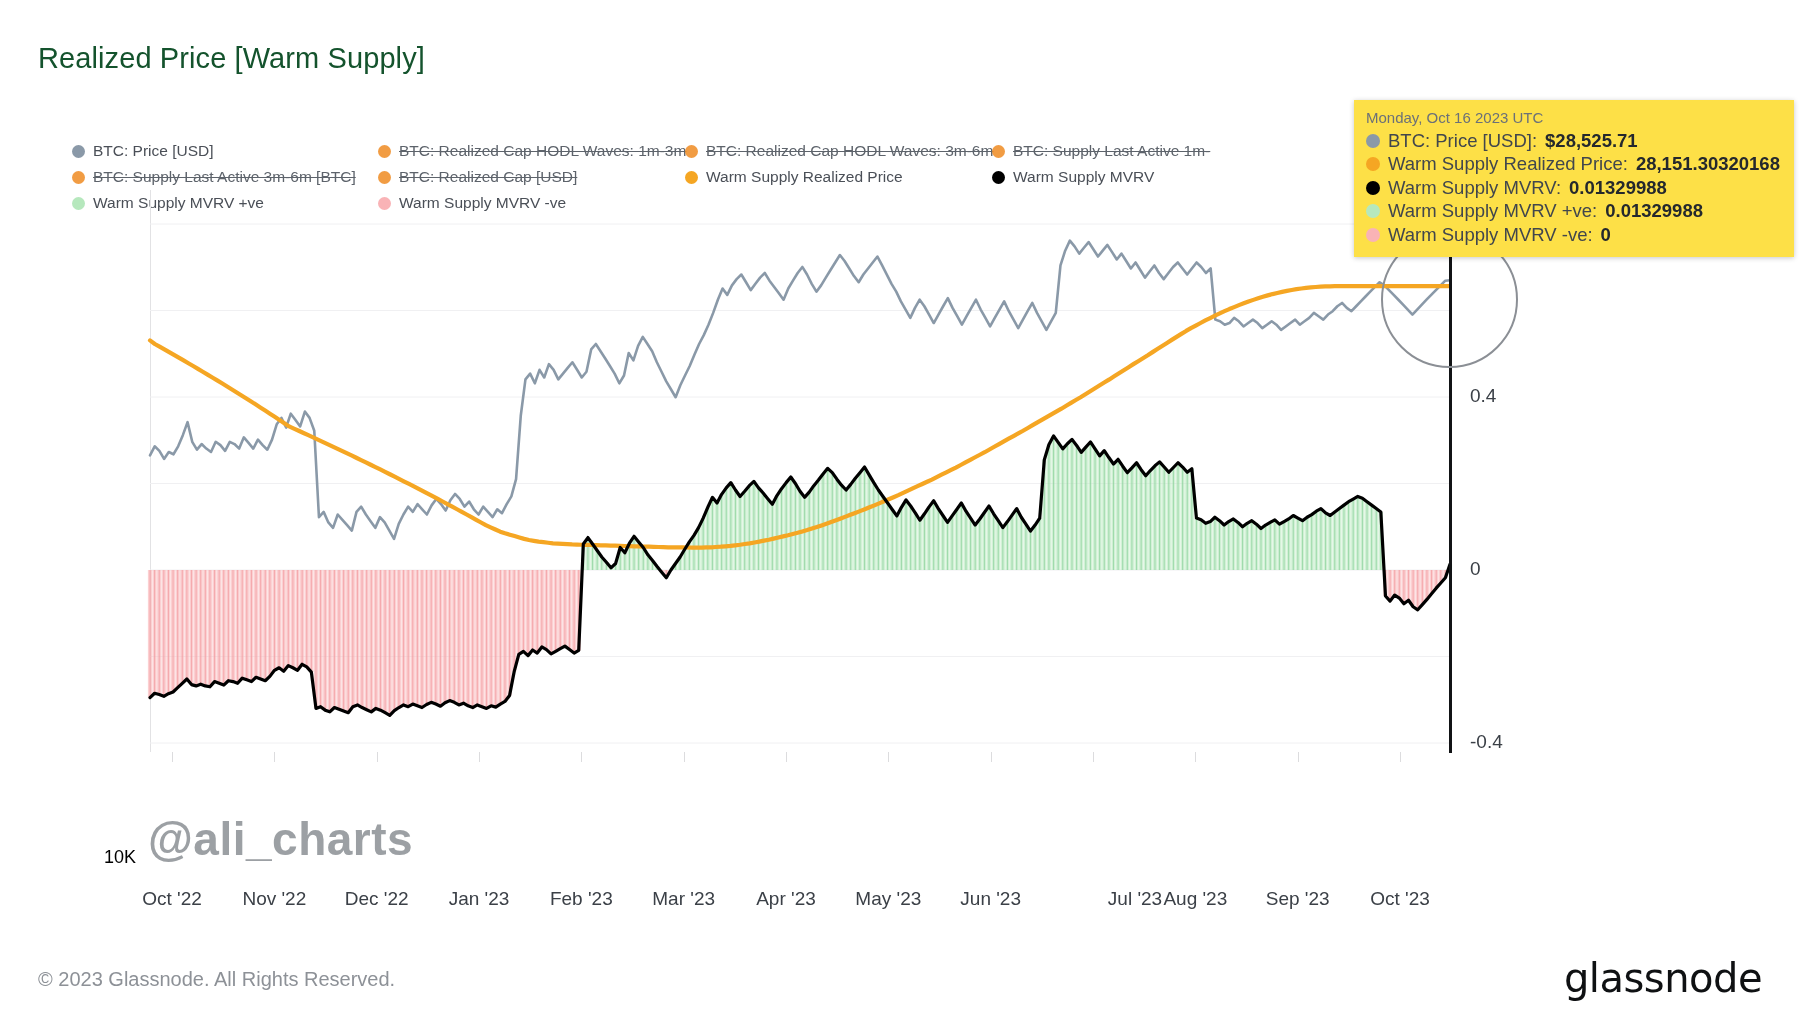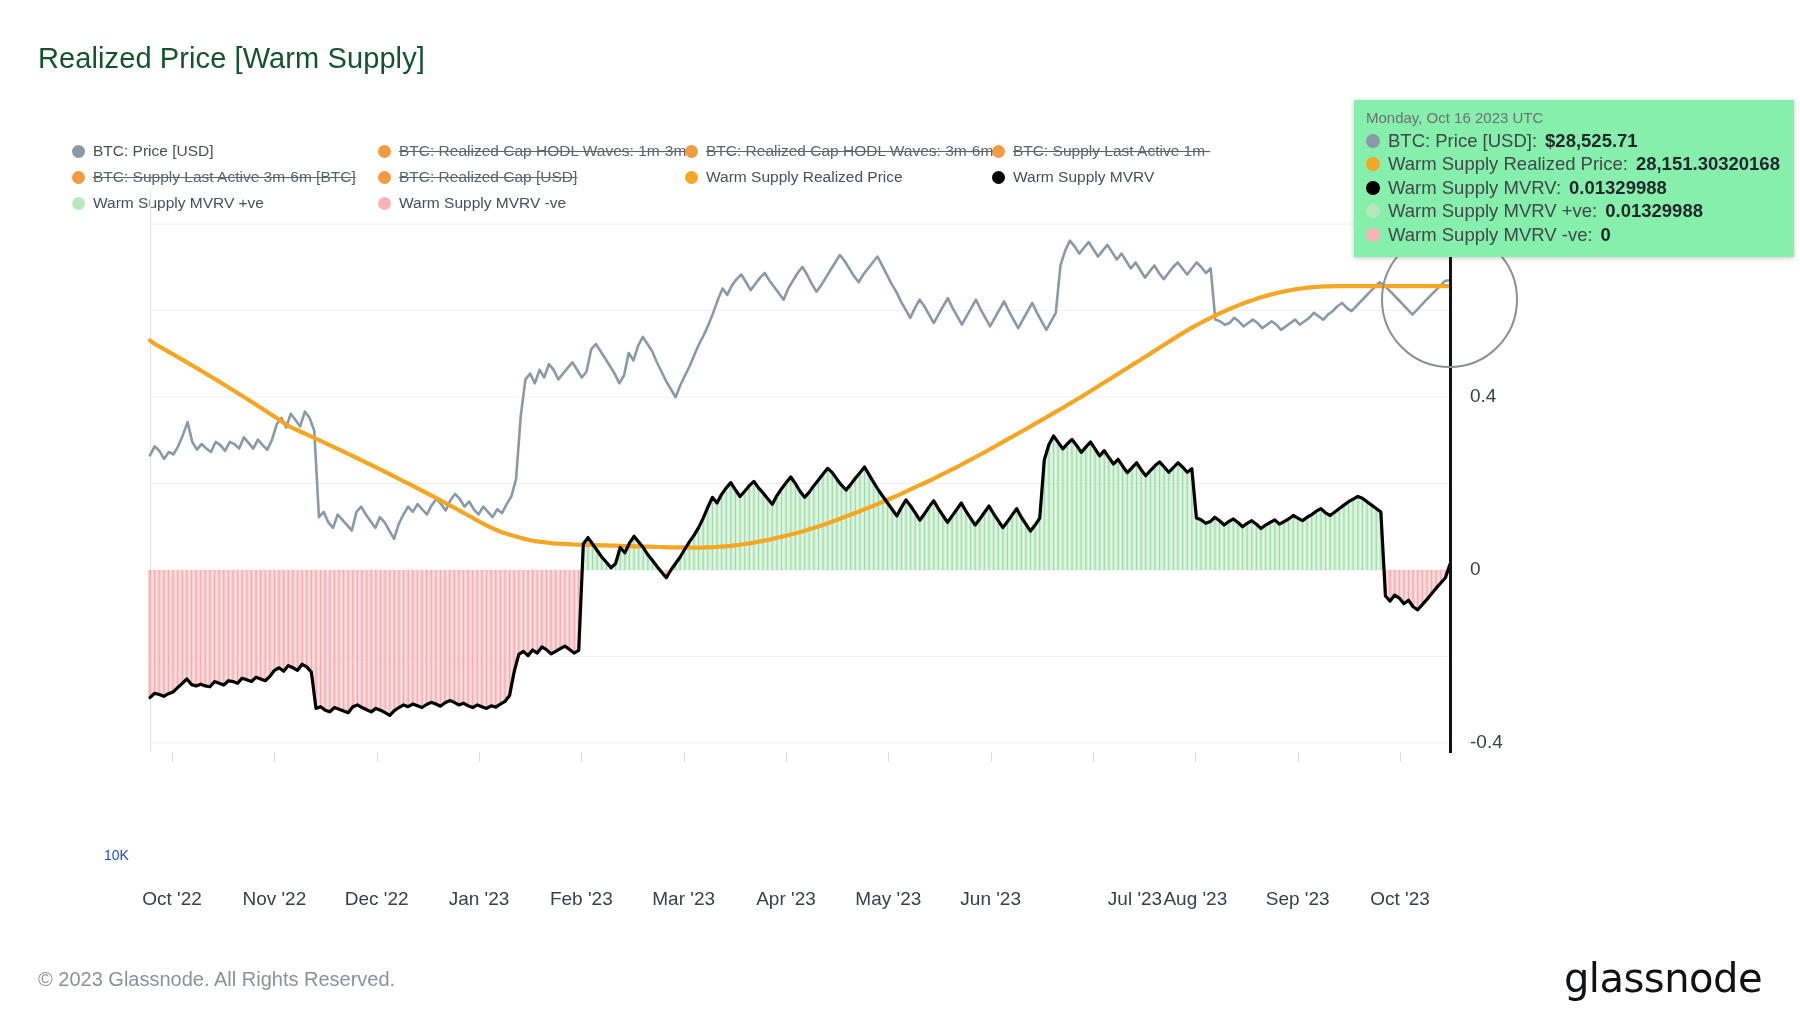--- a/index.html
+++ b/index.html
@@ -45,21 +45,21 @@
     background: #111315;
   }
 
   svg.series { position: absolute; left: 0; top: 0; overflow: visible; }
 
   
   .ylab-right {
     position: absolute; font-size: 19px; color: #3b4047; white-space: nowrap;
   }
   .ylab-left {
-    position: absolute; font-size: 14px; color: #1d4ed8; white-space: nowrap;
+    position: absolute; font-size: 18px; color: #000000; white-space: nowrap;
   }
   .xlab {
     position: absolute; top: 888px; font-size: 19px; color: #3b4047;
     white-space: nowrap; transform: translateX(-50%); text-align: center;
   }
   .xtick {
     position: absolute; top: 752px; width: 1px; height: 10px; background: #dcdcde;
   }
 
   
@@ -72,21 +72,21 @@
   
   .watermark {
     position: absolute; left: 148px; top: 812px;
     font-size: 46px; font-weight: 700; color: #9ca0a4;
     letter-spacing: .5px; user-select: none;
   }
 
   
   .tooltip {
     position: absolute; left: 1354px; top: 100px;
-    background: #86efac;
+    background: #fde047;
     box-shadow: 0 1px 5px rgba(0,0,0,.22);
     padding: 9px 14px 11px 12px;
     min-width: 390px;
   }
   .tt-date { font-size: 15px; color: #6b7078; margin-bottom: 3px; }
   .tt-row {
     display: flex; align-items: center; gap: 8px;
     font-size: 18.5px; color: #41464d; line-height: 1.27; white-space: nowrap;
   }
   .tt-row .dot { width: 14px; height: 14px; }
@@ -741,20 +741,21 @@
         <path d="M0.00 233.43L4.69 224.31L9.39 228.84L14.08 236.90L18.77 229.98L23.47 232.28L28.16 224.31L32.85 213.16L37.55 200.15L42.24 219.81L46.93 227.70L51.62 222.05L56.32 226.57L61.01 229.98L65.70 219.81L70.40 223.18L75.09 228.84L79.78 219.81L84.48 222.05L89.17 226.57L93.86 215.37L98.56 220.93L103.25 226.57L107.94 217.59L112.64 223.18L117.33 227.70L122.02 217.59L126.71 202.29L131.41 195.90L136.10 205.52L140.79 191.68L145.49 198.02L150.18 204.44L154.87 189.59L159.57 195.90L164.26 208.78L168.95 295.14L173.65 289.87L178.34 300.47L183.03 305.86L187.73 292.50L192.42 297.80L197.11 303.16L201.81 308.59L206.50 289.87L211.19 284.67L215.88 292.50L220.58 299.13L225.27 305.86L229.96 295.14L234.66 300.47L239.35 308.59L244.04 316.86L248.74 301.81L253.43 292.50L258.12 284.67L262.82 289.87L267.51 282.09L272.20 287.26L276.90 292.50L281.59 283.38L286.28 276.97L290.97 282.09L295.67 288.57L300.36 278.25L305.05 271.92L309.75 276.97L314.44 284.67L319.13 279.52L323.83 287.26L328.52 292.50L333.21 284.67L337.91 289.87L342.60 295.14L347.29 287.26L351.99 291.18L356.68 282.09L361.37 274.44L366.06 257.09L370.76 193.78L375.45 157.40L380.14 151.62L384.84 161.30L389.53 147.81L394.22 155.47L398.92 142.15L403.61 147.81L408.30 157.40L413.00 151.62L417.69 145.91L422.38 140.28L427.08 147.81L431.77 155.47L436.46 149.71L441.16 127.40L445.85 122.00L450.54 129.22L455.23 136.56L459.93 144.03L464.62 151.62L469.31 161.30L474.01 153.54L478.70 131.04L483.39 138.42L488.09 123.79L492.78 114.89L497.47 122.00L502.17 129.22L506.86 140.28L511.55 149.71L516.25 159.35L520.94 167.21L525.63 175.22L530.32 163.26L535.02 153.54L539.71 144.03L544.40 132.87L549.10 122.00L553.79 113.13L558.48 102.72L563.18 90.88L567.87 77.72L572.56 66.52L577.26 72.89L581.95 63.37L586.64 57.14L591.34 52.53L596.03 60.25L600.72 68.10L605.42 61.81L610.11 55.60L614.80 51.00L619.49 58.69L624.19 64.94L628.88 71.29L633.57 77.72L638.27 66.52L642.96 58.69L647.65 51.00L652.35 44.94L657.04 52.53L661.73 61.81L666.43 69.69L671.12 63.37L675.81 55.60L680.51 47.96L685.20 40.45L689.89 33.06L694.58 38.96L699.28 46.44L703.97 54.06L708.66 60.25L713.36 52.53L718.05 46.44L722.74 40.45L727.44 34.53L732.13 43.44L736.82 52.53L741.52 61.81L746.21 69.69L750.90 79.34L755.60 87.55L760.29 95.91L764.98 85.90L769.68 77.72L774.37 84.25L779.06 92.55L783.75 101.01L788.45 92.55L793.14 84.25L797.83 76.10L802.53 85.90L807.22 94.23L811.91 102.72L816.61 94.23L821.30 85.90L825.99 77.72L830.69 87.55L835.38 95.91L840.07 104.44L844.77 95.91L849.46 87.55L854.15 79.34L858.84 89.21L863.54 97.61L868.23 106.16L872.92 97.61L877.62 89.21L882.31 80.97L887.00 90.88L891.70 99.30L896.39 107.89L901.08 99.30L905.78 90.88L910.47 43.44L915.16 28.69L919.86 18.65L924.55 24.36L929.24 31.60L933.94 25.80L938.63 20.07L943.32 27.24L948.01 34.53L952.71 28.69L957.40 22.92L962.09 30.14L966.79 37.48L971.48 31.60L976.17 38.96L980.87 46.44L985.56 40.45L990.25 47.96L994.95 55.60L999.64 49.47L1004.33 43.44L1009.03 51.00L1013.72 57.14L1018.41 51.00L1023.10 44.94L1027.80 40.45L1032.49 46.44L1037.18 52.53L1041.88 46.44L1046.57 40.45L1051.26 44.94L1055.96 51.00L1060.65 46.44L1065.34 97.61L1070.04 99.30L1074.73 102.72L1079.42 101.01L1084.12 95.91L1088.81 99.30L1093.50 104.44L1098.19 101.01L1102.89 97.61L1107.58 101.01L1112.27 106.16L1116.97 102.72L1121.66 99.30L1126.35 102.72L1131.05 107.89L1135.74 104.44L1140.43 101.01L1145.13 97.61L1149.82 102.72L1154.51 99.30L1159.21 95.91L1163.90 90.88L1168.59 94.23L1173.29 97.61L1177.98 92.55L1182.67 89.21L1187.36 84.25L1192.06 80.97L1196.75 85.90L1201.44 89.21L1206.14 84.25L1210.83 79.34L1215.52 74.49L1220.22 69.69L1224.91 64.94L1229.60 60.25L1234.30 63.37L1238.99 68.10L1243.68 72.89L1248.38 77.72L1253.07 82.61L1257.76 87.55L1262.45 92.55L1267.15 87.55L1271.84 82.61L1276.53 77.72L1281.23 72.89L1285.92 68.10L1290.61 63.37L1295.31 58.69L1300.00 58.29" fill="none" stroke="#8a99a8" stroke-width="2.6" stroke-linejoin="round" stroke-linecap="round"></path>
         <path d="M0.00 118.43L4.80 122.00L9.59 124.69L14.39 127.40L19.19 130.13L23.99 132.87L28.78 135.64L33.58 138.42L38.38 141.21L43.17 144.03L47.97 146.86L52.77 149.71L57.56 152.58L62.36 155.47L67.16 158.38L71.96 161.30L76.75 164.25L81.55 167.21L86.35 170.20L91.14 173.21L95.94 176.23L100.74 179.28L105.54 182.35L110.33 185.44L115.13 188.55L119.93 191.68L124.72 194.84L129.52 198.02L134.32 201.22L139.11 204.44L143.91 206.61L148.71 208.78L153.51 210.97L158.30 213.16L163.10 215.37L167.90 217.59L172.69 219.81L177.49 222.05L182.29 224.31L187.08 226.57L191.88 228.84L196.68 231.13L201.48 233.43L206.27 235.74L211.07 238.06L215.87 240.39L220.66 242.74L225.46 245.10L230.26 247.47L235.06 249.86L239.85 252.25L244.65 254.66L249.45 257.09L254.24 259.53L259.04 261.98L263.84 264.44L268.63 266.92L273.43 269.41L278.23 271.92L283.03 274.44L287.82 276.97L292.62 279.52L297.42 282.09L302.21 284.67L307.01 287.26L311.81 289.87L316.61 292.50L321.40 295.14L326.20 297.80L331.00 300.47L335.79 303.16L340.59 305.32L345.39 307.50L350.18 309.68L354.98 311.33L359.78 312.70L364.58 314.08L369.37 315.47L374.17 316.86L378.97 317.97L383.76 318.81L388.56 319.65L393.36 320.21L398.15 320.77L402.95 321.33L407.75 321.61L412.55 321.89L417.34 322.17L422.14 322.45L426.94 322.60L431.73 322.74L436.53 322.88L441.33 323.02L446.13 323.16L450.92 323.30L455.72 323.44L460.52 323.58L465.31 323.72L470.11 323.87L474.91 324.01L479.70 324.15L484.50 324.29L489.30 324.43L494.10 324.57L498.89 324.71L503.69 324.86L508.49 325.00L513.28 325.14L518.08 325.28L522.88 325.34L527.68 325.39L532.47 325.45L537.27 325.51L542.07 325.57L546.86 325.57L551.66 325.57L556.46 325.42L561.25 325.28L566.05 325.00L570.85 324.71L575.65 324.29L580.44 323.87L585.24 323.30L590.04 322.74L594.83 322.03L599.63 321.33L604.43 320.49L609.23 319.65L614.02 318.67L618.82 317.69L623.62 316.58L628.41 315.47L633.21 314.36L638.01 313.25L642.80 312.01L647.60 310.78L652.40 309.41L657.20 308.04L661.99 306.54L666.79 305.05L671.59 303.43L676.38 301.81L681.18 300.07L685.98 298.33L690.77 296.47L695.57 294.61L700.37 292.76L705.17 290.92L709.96 289.09L714.76 287.26L719.56 285.32L724.35 283.38L729.15 281.32L733.95 279.27L738.75 277.23L743.54 275.20L748.34 273.18L753.14 270.91L757.93 268.66L762.73 266.42L767.53 264.19L772.32 261.98L777.12 259.77L781.92 257.58L786.72 255.15L791.51 252.74L796.31 250.33L801.11 247.95L805.90 245.57L810.70 242.98L815.50 240.39L820.30 237.83L825.09 235.27L829.89 232.74L834.69 230.21L839.48 227.48L844.28 224.76L849.08 222.05L853.87 219.37L858.67 216.70L863.47 214.04L868.27 211.40L873.06 208.78L877.86 205.96L882.66 203.15L887.45 200.36L892.25 197.59L897.05 194.84L901.85 192.10L906.64 189.38L911.44 186.68L916.24 183.79L921.03 180.91L925.83 178.06L930.63 175.22L935.42 172.20L940.22 169.20L945.02 166.22L949.82 163.26L954.61 160.32L959.41 157.40L964.21 154.31L969.00 151.24L973.80 148.19L978.60 145.16L983.39 142.15L988.19 139.16L992.99 136.19L997.79 133.24L1002.58 130.13L1007.38 127.04L1012.18 123.97L1016.97 120.92L1021.77 117.90L1026.57 114.89L1031.37 111.90L1036.16 108.94L1040.96 106.16L1045.76 103.58L1050.55 101.01L1055.35 98.45L1060.15 96.08L1064.94 93.72L1069.74 91.38L1074.54 89.21L1079.34 87.06L1084.13 85.07L1088.93 83.10L1093.73 81.30L1098.52 79.51L1103.32 77.88L1108.12 76.26L1112.92 74.81L1117.71 73.37L1122.51 72.09L1127.31 70.97L1132.10 69.85L1136.90 68.90L1141.70 67.95L1146.49 67.15L1151.29 66.52L1156.09 65.89L1160.89 65.42L1165.68 65.02L1170.48 64.71L1175.28 64.47L1180.07 64.31L1184.87 64.19L1189.67 64.14L1194.46 64.13L1199.26 64.13L1204.06 64.14L1208.86 64.16L1213.65 64.16L1218.45 64.16L1223.25 64.14L1228.04 64.14L1232.84 64.14L1237.64 64.14L1242.44 64.14L1247.23 64.14L1252.03 64.14L1256.83 64.14L1261.62 64.14L1266.42 64.14L1271.22 64.14L1276.01 64.14L1280.81 64.14L1285.61 64.14L1290.41 64.14L1295.20 64.14L1300.00 64.14" fill="none" stroke="#f5a623" stroke-width="4.2" stroke-linejoin="round" stroke-linecap="round"></path>
         <path d="M0.00 475.59L4.61 471.26L9.22 472.56L13.83 474.29L18.44 471.69L23.05 469.97L27.66 465.64L32.27 461.31L36.88 456.99L41.49 462.61L46.10 463.91L50.71 462.18L55.32 463.91L59.93 464.77L64.54 459.58L69.15 461.31L73.76 463.05L78.37 458.72L82.98 459.58L87.59 461.31L92.20 456.13L96.81 457.85L101.42 459.58L106.03 455.26L110.64 456.99L115.25 458.72L119.86 454.39L124.47 448.34L129.08 445.75L133.69 449.20L138.30 443.58L142.91 445.75L147.52 448.34L152.13 442.28L156.74 444.88L161.35 450.07L165.96 486.40L170.57 484.67L175.18 488.13L179.79 489.86L184.40 485.53L189.01 487.27L193.62 489.00L198.23 490.73L202.84 484.67L207.45 482.94L212.06 485.53L216.67 487.70L221.28 489.86L225.89 486.40L230.50 488.13L235.11 490.73L239.72 493.32L244.33 488.56L248.94 485.53L253.55 482.94L258.16 484.67L262.77 482.07L267.38 483.81L271.99 485.53L276.60 482.51L281.21 480.35L285.82 482.07L290.43 484.24L295.04 480.78L299.65 478.62L304.26 480.35L308.87 482.94L313.48 481.21L318.09 483.81L322.70 485.53L327.30 482.94L331.91 484.67L336.52 486.40L341.13 483.81L345.74 485.10L350.35 482.07L354.96 479.48L359.57 473.43L364.18 449.64L368.79 432.34L373.40 429.31L378.01 433.63L382.62 428.01L387.23 431.04L391.84 424.98L396.45 427.58L401.06 431.90L405.67 429.31L410.28 426.71L414.89 424.12L419.50 427.58L424.11 431.04L428.72 428.44L433.33 322.05L437.94 315.56L442.55 322.05L447.16 328.54L451.77 335.03L456.38 340.22L460.99 345.84L465.60 341.51L470.21 325.51L474.82 330.70L479.43 321.19L484.04 314.27L488.65 319.89L493.26 325.51L497.87 332.86L502.48 338.49L507.09 344.54L511.70 350.16L516.31 355.78L520.92 348.00L525.53 341.51L530.14 335.03L534.75 327.24L539.36 319.89L543.97 313.40L548.58 305.62L553.19 296.10L557.80 285.29L562.41 275.34L567.02 280.96L571.63 272.31L576.24 265.83L580.85 260.63L585.46 267.99L590.07 274.47L594.68 269.29L599.29 263.66L603.90 259.34L608.51 265.83L613.12 271.02L617.73 276.64L622.34 282.26L626.95 273.61L631.56 266.69L636.17 260.63L640.78 255.01L645.39 261.50L650.00 269.29L654.61 275.34L659.22 270.15L663.83 263.66L668.44 258.04L673.05 251.99L677.66 246.36L682.27 250.69L686.88 257.18L691.49 263.23L696.10 267.99L700.71 262.37L705.32 256.31L709.93 250.69L714.54 245.06L719.15 252.85L723.76 260.63L728.37 267.99L732.98 274.47L737.59 280.96L742.20 287.45L746.81 293.94L751.42 285.29L756.03 277.94L760.64 283.99L765.25 290.91L769.86 298.26L774.47 291.78L779.08 284.86L783.69 278.80L788.30 286.58L792.91 293.50L797.52 300.43L802.13 293.94L806.74 287.45L811.35 280.96L815.96 289.18L820.57 296.10L825.18 303.02L829.79 296.97L834.40 290.48L839.01 283.99L843.62 291.78L848.23 298.69L852.84 305.62L857.45 299.56L862.06 293.07L866.67 286.58L871.28 295.24L875.89 302.16L880.50 309.08L885.11 303.02L889.72 296.10L894.33 237.71L898.94 222.57L903.55 213.93L908.16 220.41L912.77 226.90L917.38 221.71L921.99 217.39L926.60 223.44L931.21 230.36L935.82 225.17L940.43 219.98L945.04 226.90L949.65 233.82L954.26 228.63L958.87 235.55L963.48 242.04L968.09 237.28L972.70 244.20L977.30 250.69L981.91 245.93L986.52 240.74L991.13 247.66L995.74 253.72L1000.35 248.53L1004.96 243.77L1009.57 239.88L1014.18 245.06L1018.79 250.25L1023.40 245.50L1028.01 240.74L1032.62 245.06L1037.23 250.25L1041.84 246.80L1046.45 296.10L1051.06 297.83L1055.67 301.29L1060.28 299.56L1064.89 295.24L1069.50 298.69L1074.11 303.02L1078.72 299.56L1083.33 296.97L1087.94 300.43L1092.55 304.75L1097.16 301.29L1101.77 298.69L1106.38 302.16L1110.99 306.48L1115.60 303.02L1120.21 300.43L1124.82 297.83L1129.43 302.16L1134.04 299.56L1138.65 296.97L1143.26 293.50L1147.87 296.10L1152.48 298.69L1157.09 295.24L1161.70 292.64L1166.31 289.18L1170.92 286.58L1175.53 290.91L1180.14 293.50L1184.75 290.05L1189.36 286.58L1193.97 283.13L1198.58 279.67L1203.19 277.07L1207.80 274.47L1212.41 276.20L1217.02 279.67L1221.63 283.13L1226.24 286.58L1230.85 290.05L1235.46 373.95L1240.07 379.14L1244.68 373.08L1249.29 376.11L1253.90 381.73L1258.51 378.28L1263.12 384.76L1267.73 387.79L1272.34 382.60L1276.95 377.41L1281.56 371.79L1286.17 366.17L1290.78 360.98L1295.39 355.78L1300.00 342.25" fill="none" stroke="#000000" stroke-width="3.2" stroke-linejoin="round" stroke-linecap="round"></path>
       </svg>
   </div>
 
   <div class="cursor-line"></div>
 
   <div class="magnifier"></div>
 
+  <div class="watermark">@ali_charts</div>
 
   <div id="axes">
       <div class="ylab-right" style="left: 1470px; top: 212px;">0.8</div>
       <div class="ylab-right" style="left: 1470px; top: 385px;">0.4</div>
       <div class="ylab-right" style="left: 1470px; top: 558px;">0</div>
       <div class="ylab-right" style="left: 1470px; top: 731px;">-0.4</div>
       <div class="ylab-left" style="left: 104px; top: 847px;">10K</div>
       <div class="xlab" style="left: 172px;">Oct '22</div>
       <div class="xtick" style="left: 172px;"></div>
       <div class="xlab" style="left: 274.333px;">Nov '22</div>

